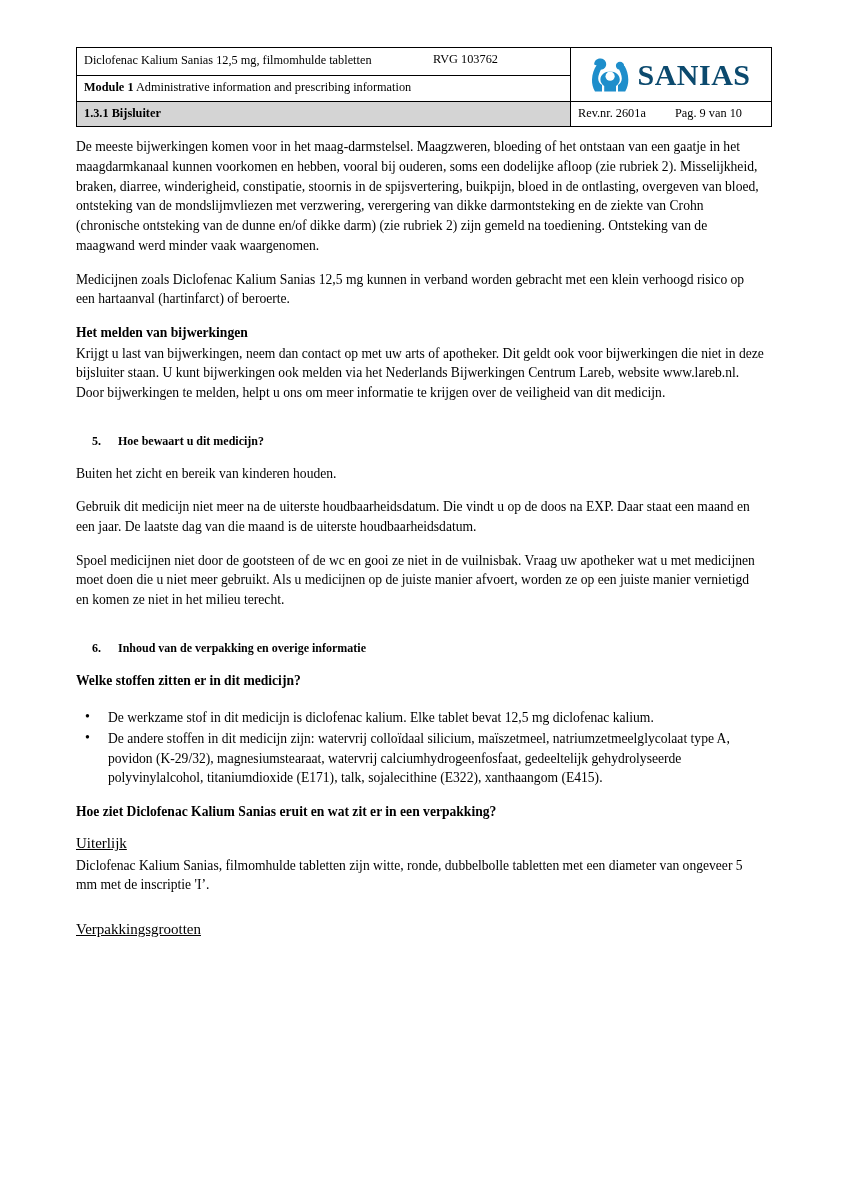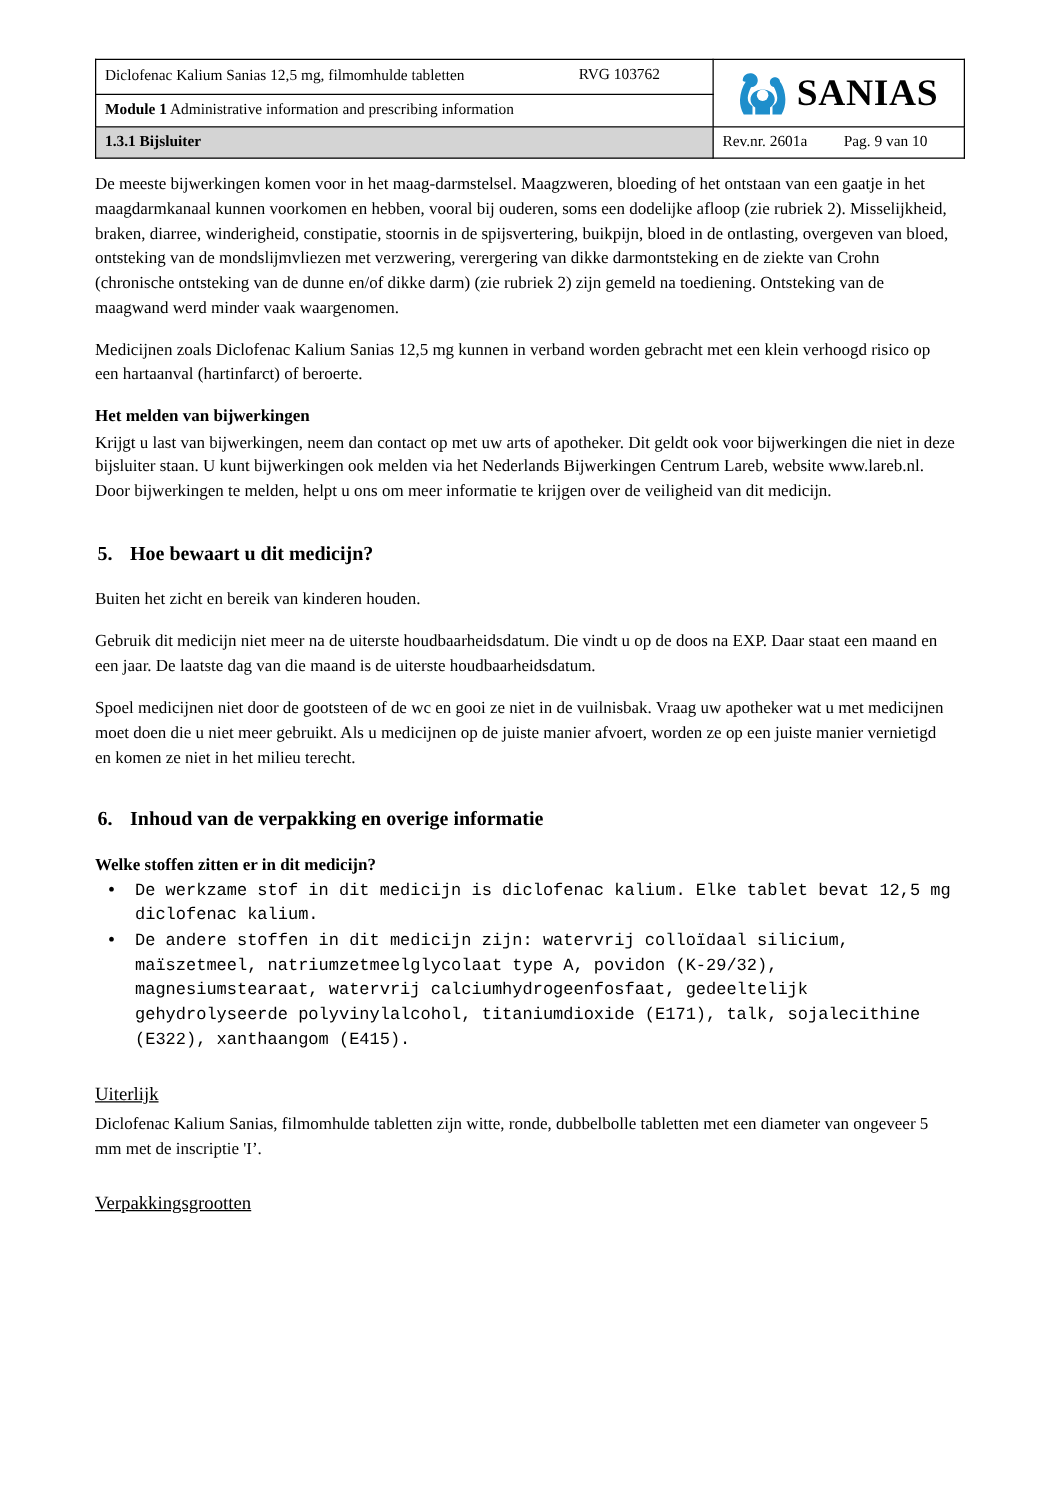--- a/index.html
+++ b/index.html
@@ -37,21 +37,21 @@
     line-height: 1.25;
   }
   .hdr-row1 { height: 28px; }
   .hdr-row2 { height: 26px; }
   .hdr-row3 { height: 24px; }
 
   .cell-title { position: relative; }
   .cell-title .doc-name { display: inline-block; }
   .cell-title .rvg {
     position: absolute;
-    left: 386px;
+    left: 356px;
     top: 4px;
     white-space: nowrap;
   }
   .cell-module b { font-weight: bold; }
   .cell-shade {
     background: #d4d4d4;
     font-weight: bold;
     font-size: 12.6px;
   }
   .cell-logo {
@@ -79,64 +79,63 @@
     justify-content: center;
     gap: 8px;
     height: 46px;
   }
   .logo-mark { width: 38px; height: 34px; flex: none; display:block; }
   .logo-text {
     font-family: "Liberation Serif", "DejaVu Serif", serif;
     font-weight: bold;
     font-size: 30px;
     letter-spacing: 0.5px;
-    color: #000000;
+    color: #0c4a6e;
     line-height: 1;
   }
 
   
   .body {
     width: 688px;
     font-size: 13.6px;
     line-height: 1.45;
     text-align: left;
   }
   .body p {
     margin: 0 0 14px 0;
   }
   .gap-lg { height: 16px; }
   .gap-md { height: 10px; }
 
   h3.num-head {
-    font-size: 16px;
-    font-weight: bold;
-    margin: 0 0 14px 2px;
+    font-size: 12px;
+    font-weight: bold;
+    margin: 0 0 14px 16px;
     line-height: 1.4;
   }
   h3.num-head .numlbl {
     display: inline-block;
     width: 26px;
   }
   h4.sub-head {
     font-size: 13.6px;
     font-weight: bold;
     margin: 0 0 1px 0;
     line-height: 1.45;
   }
   .u-head {
     font-size: 15px;
     text-decoration: underline;
     margin: 0 0 1px 0;
     line-height: 1.45;
   }
   ul.ing {
-    margin: 2px 0 14px 0;
+    margin: 18px 0 14px 0;
     padding: 0;
     list-style: none;
-    font-family: Liberation Mono, monospace;
   }
   ul.ing li {
     position: relative;
     padding-left: 32px;
     margin-bottom: 1px;
     line-height: 1.45;
     font-size: 13.6px;
   }
   ul.ing li::before {
     content: "\2022";
@@ -216,20 +215,21 @@
     <h3 class="num-head">
       <span class="numlbl">6.</span><span>Inhoud van de verpakking en overige informatie</span>
     </h3>
 
     <h4 class="sub-head">Welke stoffen zitten er in dit medicijn?</h4>
     <ul class="ing">
       <li>De werkzame stof in dit medicijn is diclofenac kalium. Elke tablet bevat 12,5 mg diclofenac kalium.</li>
       <li>De andere stoffen in dit medicijn zijn: watervrij colloïdaal silicium, maïszetmeel, natriumzetmeelglycolaat type A, povidon (K-29/32), magnesiumstearaat, watervrij calciumhydrogeenfosfaat, gedeeltelijk gehydrolyseerde polyvinylalcohol, titaniumdioxide (E171), talk, sojalecithine (E322), xanthaangom (E415).</li>
     </ul>
 
+    <h4 class="sub-head">Hoe ziet Diclofenac Kalium Sanias eruit en wat zit er in een verpakking?</h4>
 
     <div class="gap-md"></div>
 
     <div class="u-head">Uiterlijk</div>
     <p>Diclofenac Kalium Sanias, filmomhulde tabletten zijn witte, ronde, dubbelbolle tabletten met een diameter van ongeveer 5 mm met de inscriptie 'I’.</p>
 
     <div class="gap-md"></div>
 
     <div class="u-head">Verpakkingsgrootten</div>
 

